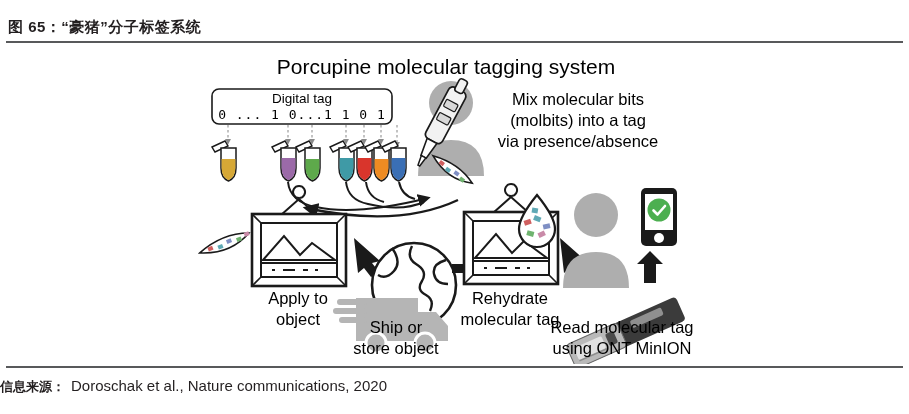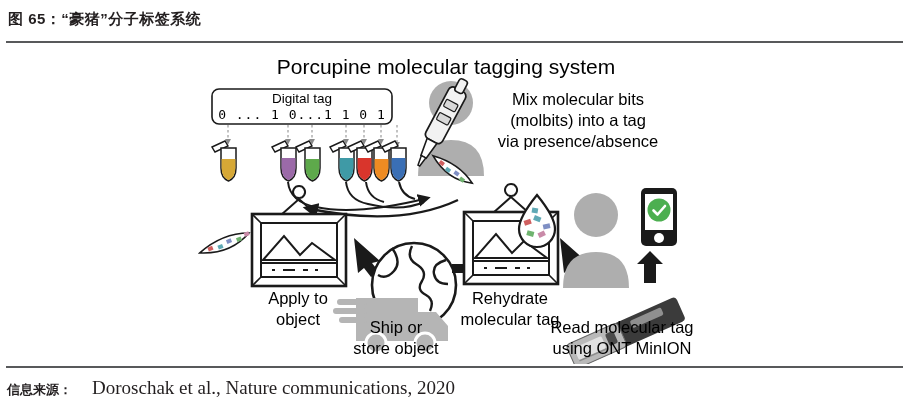--- a/index.html
+++ b/index.html
@@ -2,37 +2,37 @@
 <html><head>
 <meta charset="utf-8">
 <style>
   html,body{margin:0;padding:0;}
   body{
     width:909px;height:414px;background:#ffffff;
     font-family:"Liberation Sans","DejaVu Sans",sans-serif;
     overflow:hidden;position:relative;
   }
   .fig-title{
-    position:absolute;left:8px;top:10px;
+    position:absolute;left:8px;top:18px;
     font-size:15px;font-weight:bold;color:#231f20;
     letter-spacing:.5px;white-space:nowrap;
   }
   .rule{
     position:absolute;left:6px;width:897px;height:2px;
     background:#58595b;
   }
   .rule.top{top:41px;}
   .rule.bottom{top:366px;}
   .src{
-    position:absolute;left:7px;top:377px;
+    position:absolute;left:0;top:377px;
     font-size:13px;color:#231f20;white-space:nowrap;
-    display:flex;align-items:baseline;gap:20px;justify-content:space-between;
+    display:flex;align-items:baseline;gap:6px;justify-content:space-between;
   }
   .src .src-label{font-weight:bold;font-family:"Liberation Sans","DejaVu Sans",sans-serif;}
-  .src .src-text{font-family:Liberation Serif, serif;font-size:19px;}
+  .src .src-text{font-family:Liberation Sans, sans-serif;font-size:15px;}
 
   .canvas{
     position:absolute;left:0;top:48px;width:733px;height:316px;
   }
   .canvas svg{display:block;}
   .dtitle{
     font-family:"Liberation Sans","DejaVu Sans",sans-serif;
     font-size:21px;fill:#000;
   }
   .dlabel{

